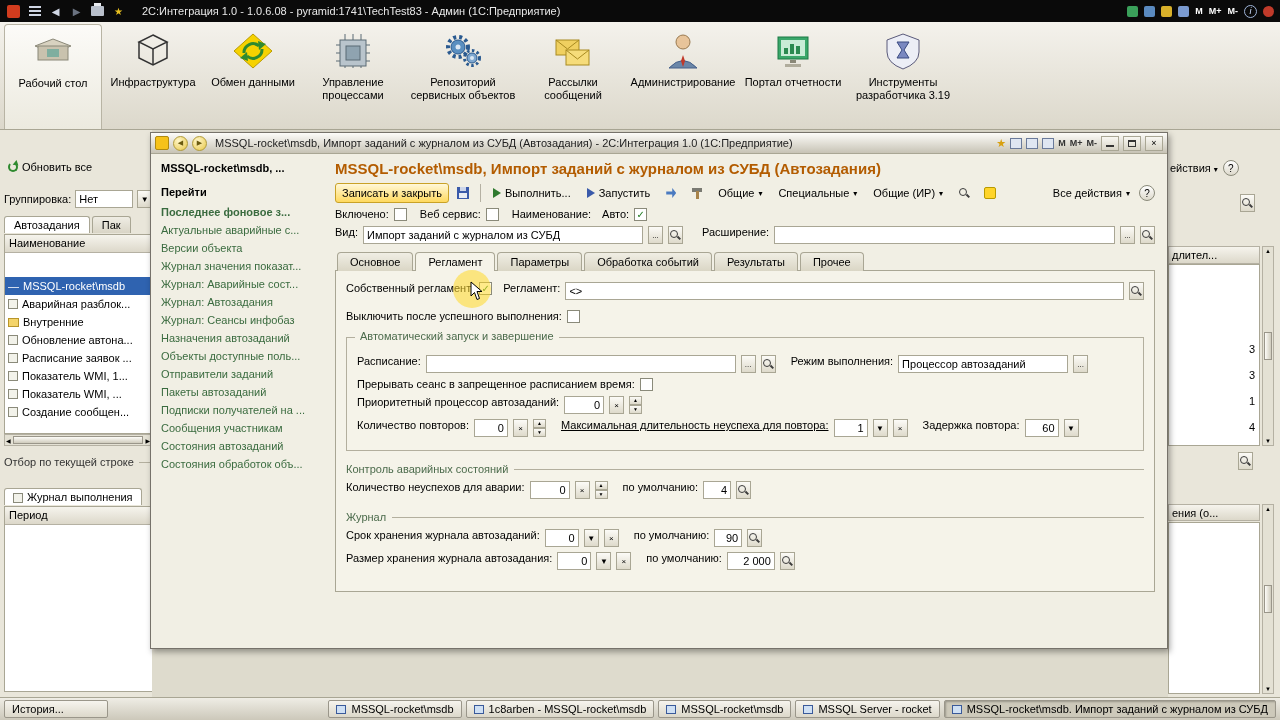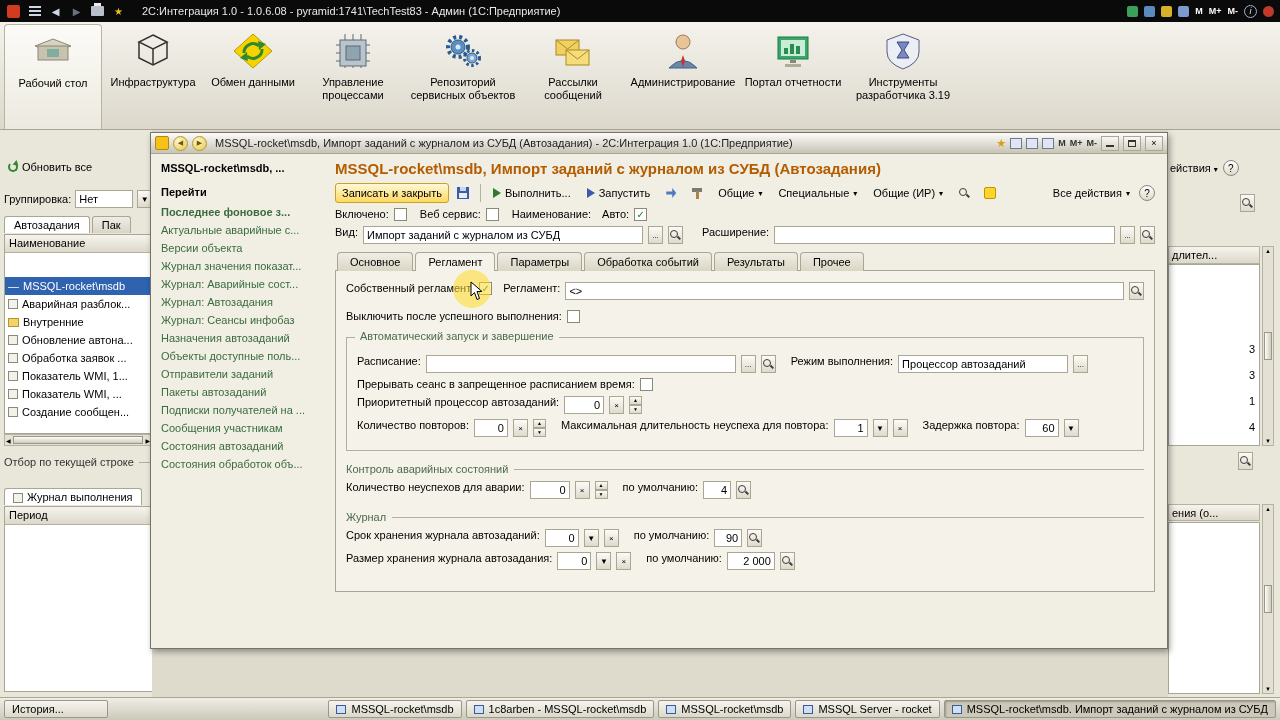--- a/index.html
+++ b/index.html
@@ -339,21 +339,21 @@
     <div class="srow">
         <span class="fold"></span>
         <span>Внутренние</span>
       </div>
     <div class="srow">
         <span class="docic"></span>
         <span>Обновление автона...</span>
       </div>
     <div class="srow">
         <span class="docic"></span>
-        <span>Обработка заявок ...</span>
+        <span>Расписание заявок ...</span>
       </div>
     <div class="srow">
         <span class="docic"></span>
         <span>Показатель WMI, 1...</span>
       </div>
     <div class="srow">
         <span class="docic"></span>
         <span>Показатель WMI, ...</span>
       </div>
     <div class="srow">
@@ -601,21 +601,21 @@
           <div class="frow">
             <span>Количество повторов:</span>
             <span class="inp w34">
                 <span>0</span>
               </span>
             <span class="mini">×</span>
             <span class="spin">
               <span class="mini">▲</span>
               <span class="mini">▼</span>
             </span>
-            <span style="margin-left:10px;">Максимальная длительность неуспеха для повтора:</span>
+            <span style="margin-left:10px;text-decoration:underline;">Максимальная длительность неуспеха для повтора:</span>
             <span class="inp w34">
                 <span>1</span>
               </span>
             <span class="mini">▼</span>
             <span class="mini">×</span>
             <span style="margin-left:10px;">Задержка повтора:</span>
             <span class="inp w34">
                 <span>60</span>
               </span>
             <span class="mini">▼</span>

